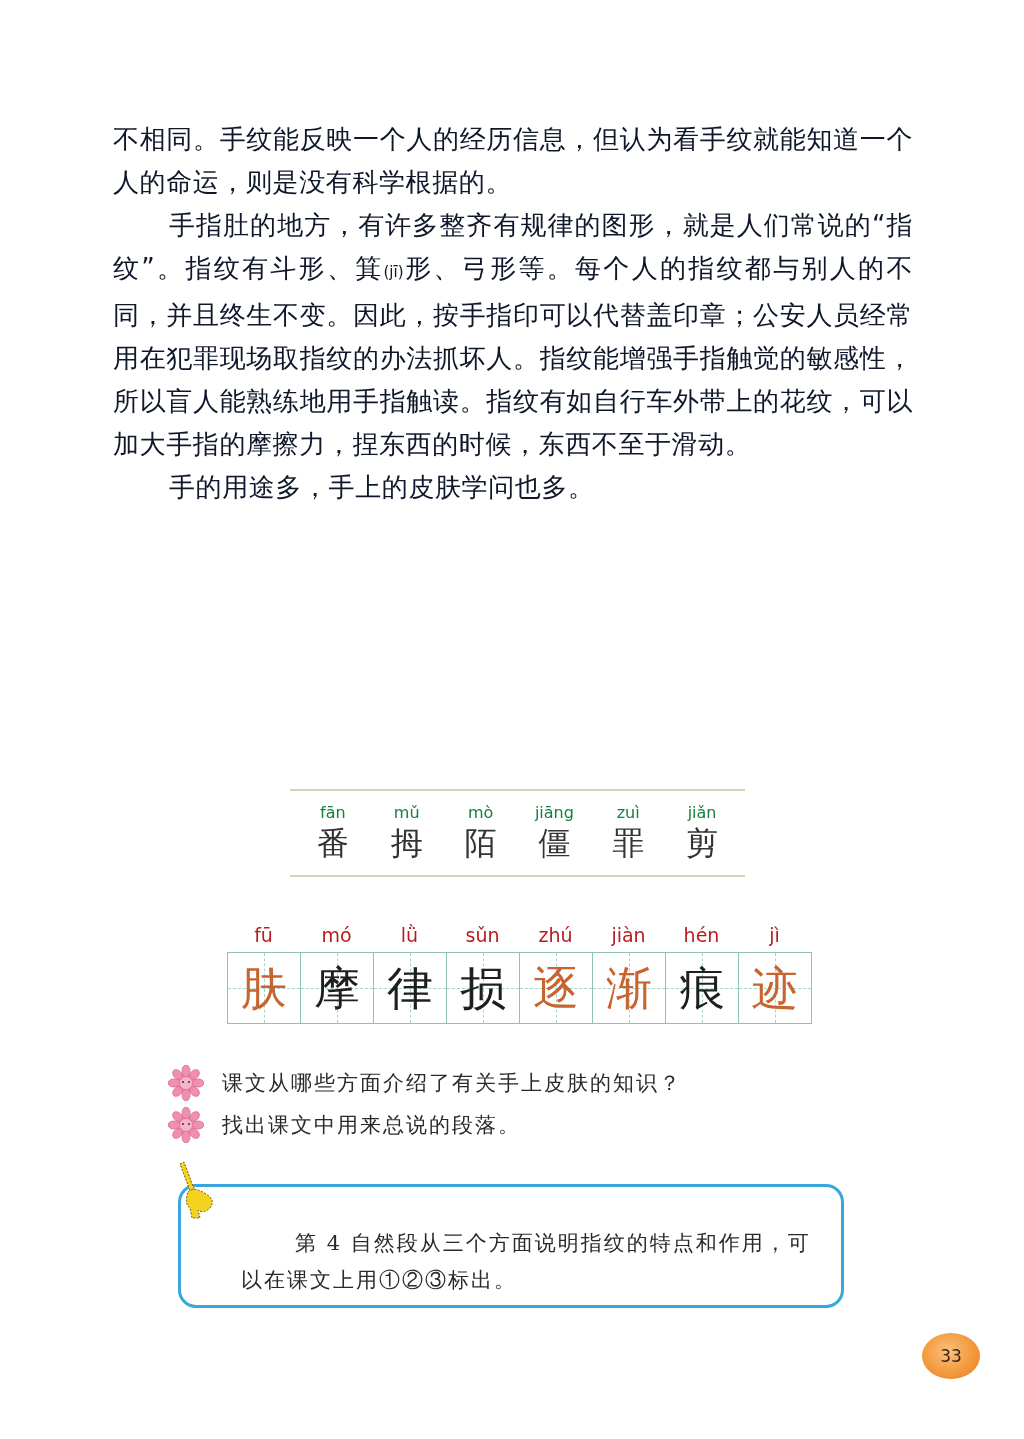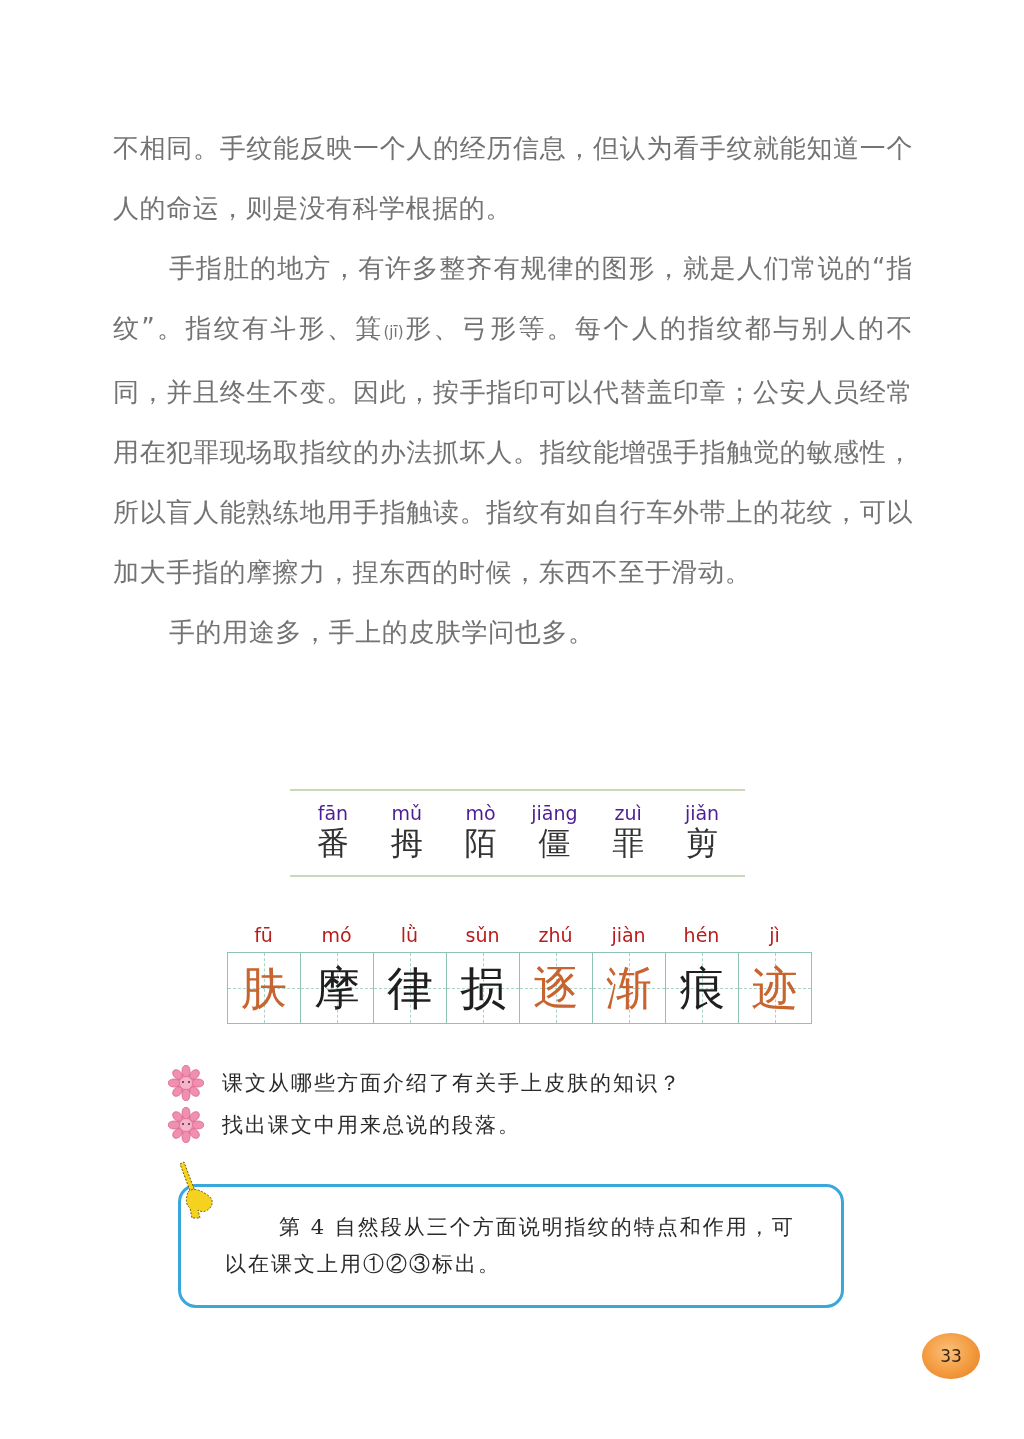--- a/index.html
+++ b/index.html
@@ -1,49 +1,49 @@
 <!DOCTYPE html>
 <html><head>
 <meta charset="utf-8">
 <style>
   html, body { margin: 0; padding: 0; }
   body {
     width: 1024px; height: 1439px; background: #ffffff; position: relative; overflow: hidden;
     font-family: "DejaVu Sans", "Liberation Sans", sans-serif; color: #2a2a2a;
   }
   .body-text { position: absolute; left: 113px; top: 118px; width: 800px; }
-  .para { margin: 0; font-size: 26px; line-height: 60px; letter-spacing: 0.6px; text-align: justify; color: #737373; }
+  .para { margin: 0; font-size: 26px; line-height: 43px; letter-spacing: 0.6px; text-align: justify; color: #0f172a; }
   .para.indent { text-indent: 56px; }
   .small-pinyin { font-size: 15px; letter-spacing: 0; }
 
   .vocab1 { position: absolute; left: 290px; top: 789px; width: 455px; height: 88px;
     border-top: 2px solid #c9d8b6; border-bottom: 2px solid #c9d8b6; display: flex; justify-content: space-around; padding: 0 6px; box-sizing: border-box; }
   .v1-item { display: flex; flex-direction: column; align-items: center; width: 70px; }
-  .v1-py { font-size: 19px; color: #4c1d95; margin-top: 10px; height: 24px; line-height: 24px; }
+  .v1-py { font-size: 16px; color: #15803d; margin-top: 10px; height: 24px; line-height: 24px; }
   .v1-ch { font-family: "DejaVu Serif", "Liberation Serif", serif; font-size: 32px; color: #333; line-height: 36px; }
 
   .vocab2 { position: absolute; left: 227px; top: 918px; }
   .v2-pys { display: flex; }
   .v2-py { width: 73px; text-align: center; font-size: 19px; color: #b91c1c; height: 34px; line-height: 34px; }
   .v2-grid { display: flex; border: 1.5px solid #8fc4b4; }
   .v2-cell { width: 72px; height: 70px; border-right: 1.5px solid #8fc4b4; position: relative; display: flex; align-items: center; justify-content: center; }
   .v2-cell:last-child { border-right: none; }
   .v2-cell::before { content: ""; position: absolute; left: 0; right: 0; top: 50%; border-top: 1.5px dashed #a9d3c6; }
   .v2-cell::after { content: ""; position: absolute; top: 0; bottom: 0; left: 50%; border-left: 1.5px dashed #a9d3c6; }
   .v2-ch { position: relative; z-index: 1; font-family: "DejaVu Serif", "Liberation Serif", serif; font-size: 46px; line-height: 1; }
 
   .questions { position: absolute; left: 168px; top: 1062px; }
   .q { display: flex; align-items: center; height: 42px; }
   .flower { width: 36px; height: 36px; margin-right: 18px; }
   .q-text { font-family: "DejaVu Serif", "Liberation Serif", serif; font-size: 21px; color: #2a2a2a; letter-spacing: 2px; }
 
   .tipbox { position: absolute; left: 178px; top: 1184px; width: 666px; height: 124px;
     border: 3px solid #3aa7dc; border-radius: 18px; box-sizing: border-box; }
   .tip-text { position: absolute; left: 44px; top: 22px; width: 590px; font-family: "DejaVu Serif", "Liberation Serif", serif;
-    font-size: 21px; line-height: 37px; color: #2a2a2a; letter-spacing: 2px; text-indent: 54px; margin: 0; }
+    font-size: 21px; line-height: 37px; color: #2a2a2a; letter-spacing: 2px; text-indent: 54px; margin: 16px; }
   .key { position: absolute; left: 172px; top: 1160px; width: 50px; height: 62px; }
 
   .page-num { position: absolute; left: 922px; top: 1333px; width: 58px; height: 46px; border-radius: 50%;
     background: radial-gradient(ellipse at 45% 40%, #fbc07a 0%, #f39a3e 55%, #e57b22 100%);
     display: flex; align-items: center; justify-content: center; font-size: 17px; font-weight: normal; color: #3b2412; }
 </style>
 </head>
 <body>
 
 <div class="body-text">

